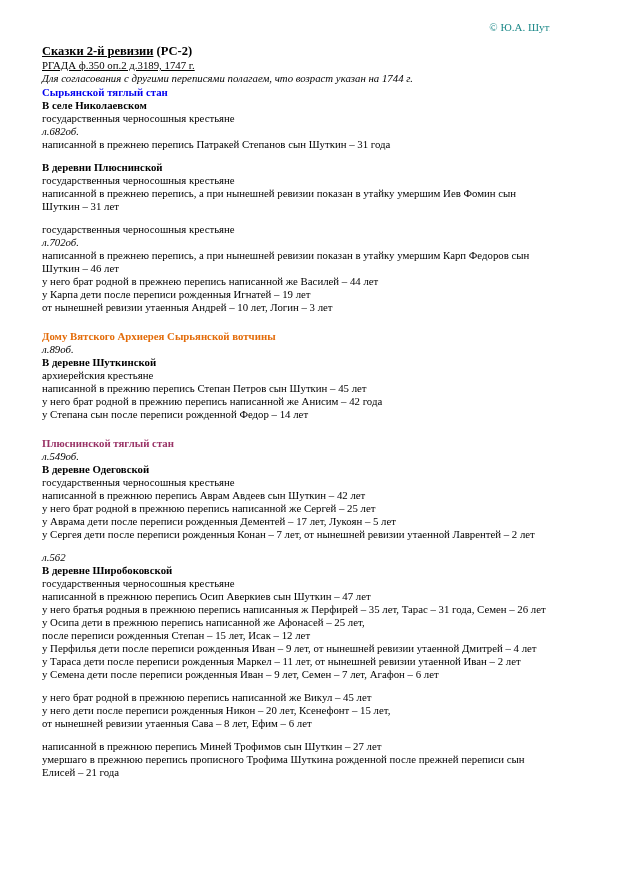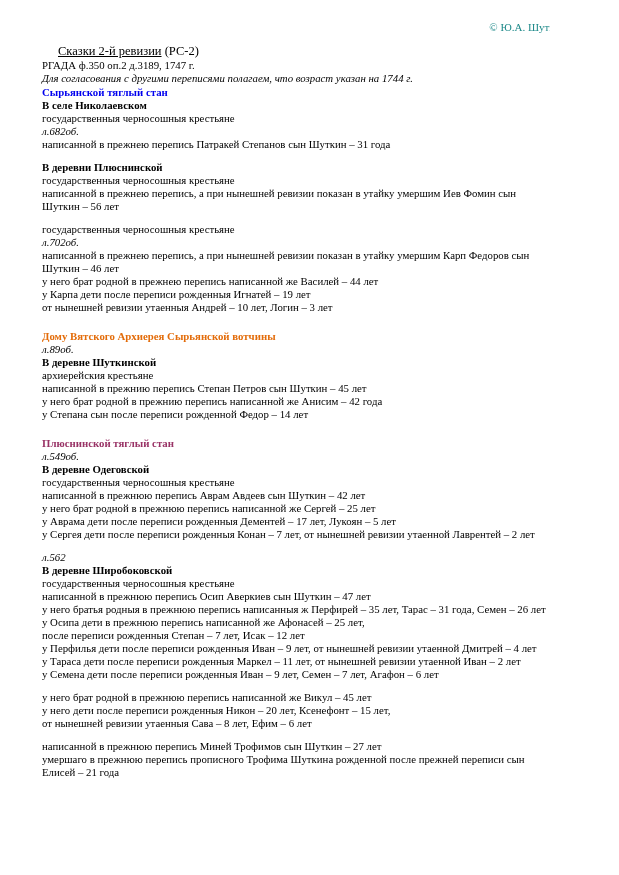--- a/index.html
+++ b/index.html
@@ -20,30 +20,30 @@
   }
   .copyright {
     text-align: right;
     font-size: 11px;
     line-height: 14px;
     color: var(--color-copyright, #008080);
     margin-bottom: 9px;
   }
   .doc-title {
     font-size: 12.5px;
-    font-weight: normal;
+    font-weight: bold;
     line-height: 16px;
     white-space: nowrap;
-    margin-left: 16px;
   }
   .doc-title .underlined { text-decoration: underline; }
   .source-line {
     font-size: 10.8px;
     line-height: 13px;
     white-space: nowrap;
+    text-decoration: underline;
   }
   .note-line {
     font-size: 10.8px;
     font-style: italic;
     line-height: 13px;
     white-space: nowrap;
   }
   .lines { margin-top: 1px; }
   .line {
     font-size: 10.8px;
@@ -85,21 +85,21 @@
     <div class="lines">
         <div class="line heading-blue">Сырьянской тяглый стан</div>
         <div class="line place">В селе Николаевском</div>
         <div class="line body">государственныя черносошныя крестьяне</div>
         <div class="line folio">л.682об.</div>
         <div class="line body">написанной в прежнею перепись Патракей Степанов сын Шуткин – 31 года</div>
         <div class="line blank"></div>
         <div class="line place">В деревни Плюснинской</div>
         <div class="line body">государственныя черносошныя крестьяне</div>
         <div class="line body">написанной в прежнею перепись, а при нынешней ревизии показан в утайку умершим Иев Фомин сын</div>
-        <div class="line body">Шуткин – 56 лет</div>
+        <div class="line body">Шуткин – 31 лет</div>
         <div class="line blank"></div>
         <div class="line body">государственныя черносошныя крестьяне</div>
         <div class="line folio">л.702об.</div>
         <div class="line body">написанной в прежнею перепись, а при нынешней ревизии показан в утайку умершим Карп Федоров сын</div>
         <div class="line body">Шуткин – 46 лет</div>
         <div class="line body">у него брат родной в прежнею перепись написанной же Василей – 44 лет</div>
         <div class="line body">у Карпа дети после переписи рожденныя Игнатей – 19 лет</div>
         <div class="line body">от нынешней ревизии утаенныя Андрей – 10 лет, Логин – 3 лет</div>
         <div class="line blank-lg"></div>
         <div class="line heading-orange">Дому Вятского Архиерея Сырьянской вотчины</div>
@@ -118,21 +118,21 @@
         <div class="line body">у него брат родной в прежнюю перепись написанной же Сергей – 25 лет</div>
         <div class="line body">у Аврама дети после переписи рожденныя Дементей – 17 лет, Лукоян – 5 лет</div>
         <div class="line body">у Сергея дети после переписи рожденныя Конан – 7 лет, от нынешней ревизии утаенной Лаврентей – 2 лет</div>
         <div class="line blank"></div>
         <div class="line folio">л.562</div>
         <div class="line place">В деревне Широбоковской</div>
         <div class="line body">государственныя черносошныя крестьяне</div>
         <div class="line body">написанной в прежнюю перепись Осип Аверкиев сын Шуткин – 47 лет</div>
         <div class="line body">у него братья родныя в прежнюю перепись написанныя ж Перфирей – 35 лет, Тарас – 31 года, Семен – 26 лет</div>
         <div class="line body">у Осипа дети в прежнюю перепись написанной же Афонасей – 25 лет,</div>
-        <div class="line body">после переписи рожденныя Степан – 7 лет, Исак – 12 лет</div>
+        <div class="line body">после переписи рожденныя Степан – 15 лет, Исак – 12 лет</div>
         <div class="line body">у Перфилья дети после переписи рожденныя Иван – 9 лет, от нынешней ревизии утаенной Дмитрей – 4 лет</div>
         <div class="line body">у Тараса дети после переписи рожденныя Маркел – 11 лет, от нынешней ревизии утаенной Иван – 2 лет</div>
         <div class="line body">у Семена дети после переписи рожденныя Иван – 9 лет, Семен – 7 лет, Агафон – 6 лет</div>
         <div class="line blank"></div>
         <div class="line body">у него брат родной в прежнюю перепись написанной же Викул – 45 лет</div>
         <div class="line body">у него дети после переписи рожденныя Никон – 20 лет, Ксенефонт – 15 лет,</div>
         <div class="line body">от нынешней ревизии утаенныя Сава – 8 лет, Ефим – 6 лет</div>
         <div class="line blank"></div>
         <div class="line body">написанной в прежнюю перепись Миней Трофимов сын Шуткин – 27 лет</div>
         <div class="line body">умершаго в прежнюю перепись прописного Трофима Шуткина рожденной после прежней переписи сын</div>

